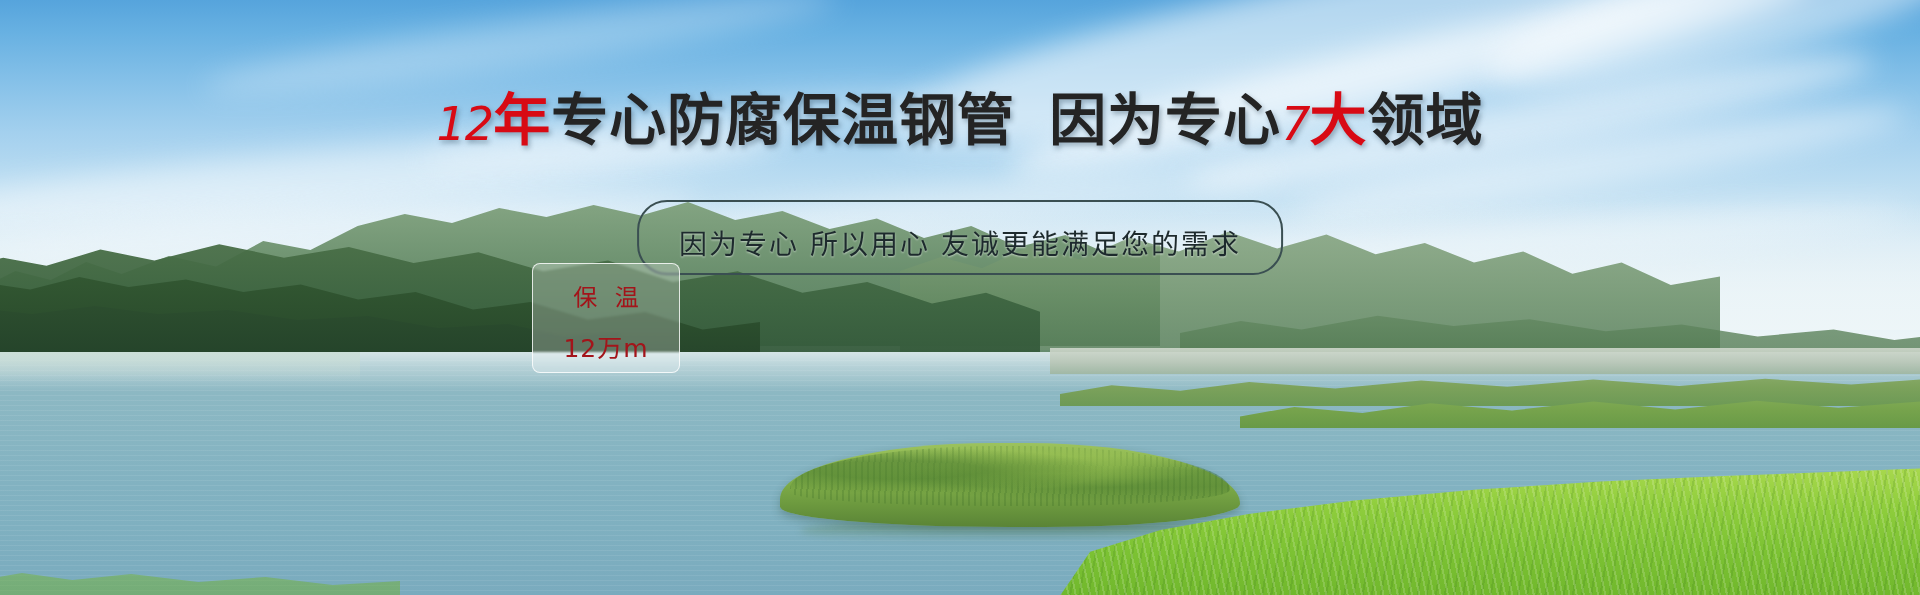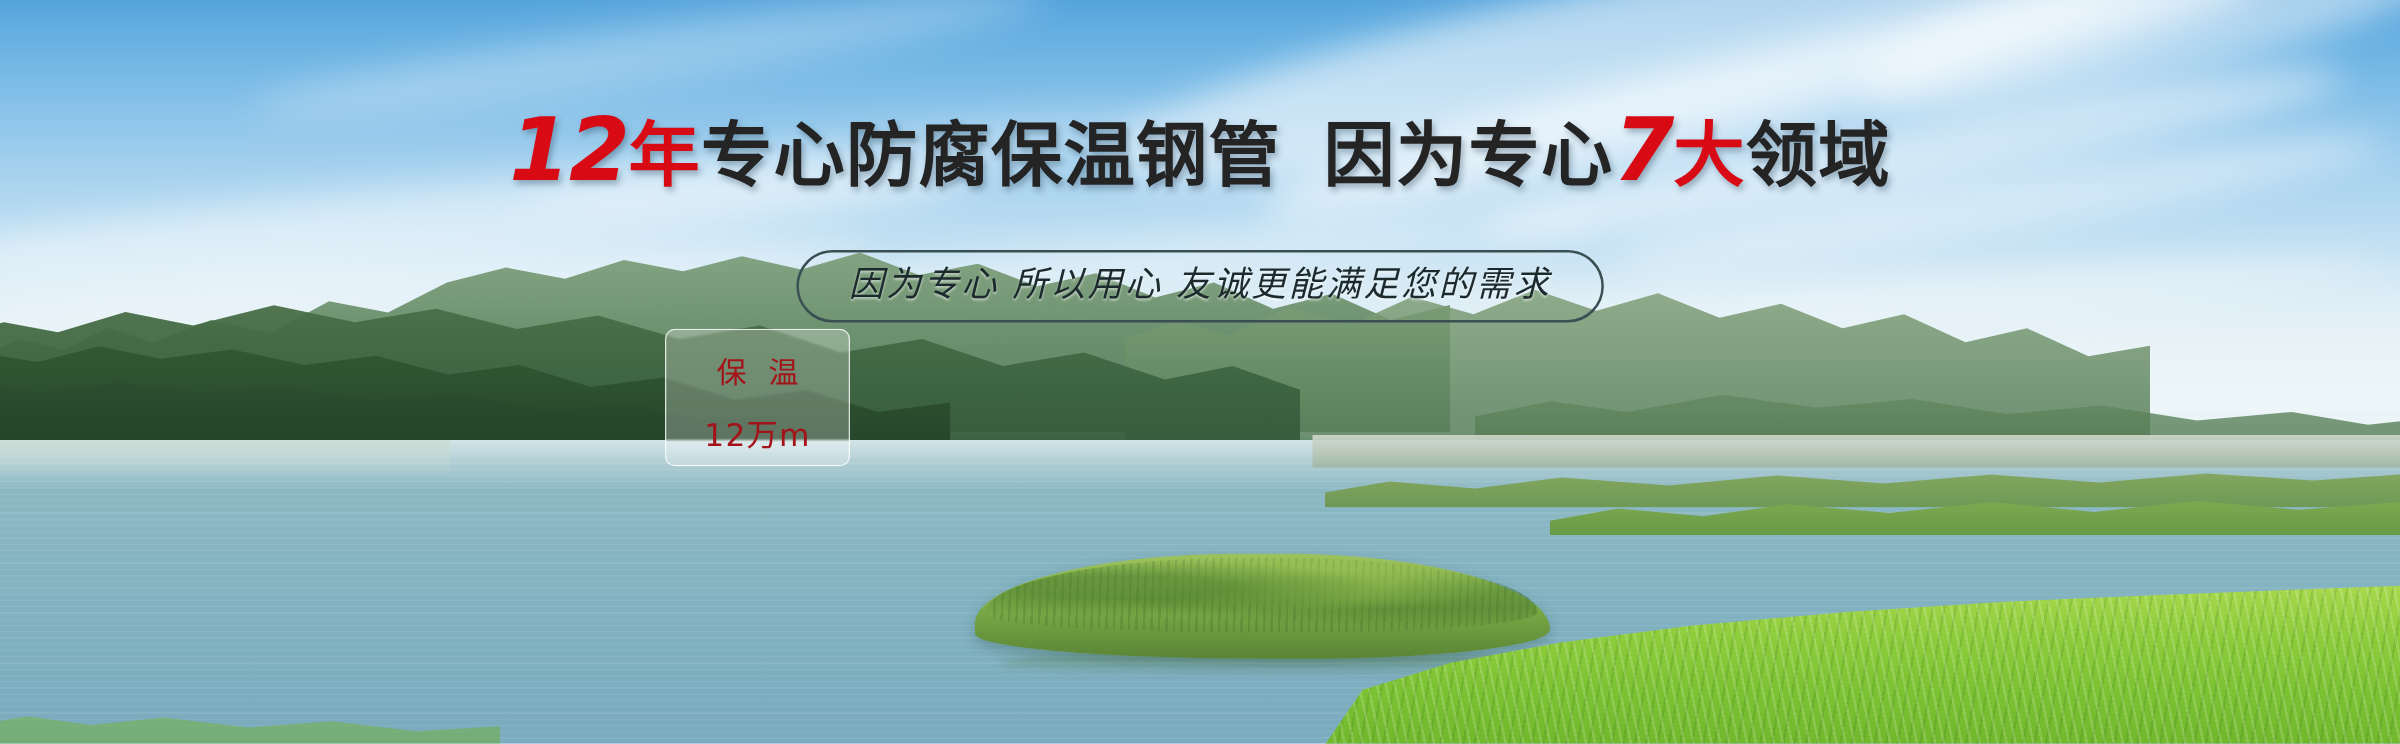--- a/index.html
+++ b/index.html
@@ -218,42 +218,41 @@
     font-weight:bold;
     font-size:57px;
     line-height:64px;
     letter-spacing:1px;
     white-space:nowrap;
     color:#242424;
     text-shadow:2px 3px 5px rgba(30,55,75,.35);
   }
   .headline .red{color:#d80a14;}
   .headline .num{
-    font-size:70px;
-    font-family:"DejaVu Sans","Liberation Sans",sans-serif;
-    font-weight:bold;
+    font-size:46px;
+    font-family:"DejaVu Sans","Liberation Sans",sans-serif;
+    font-weight:normal;
     font-style:italic;
     letter-spacing:-1px;
   }
   .headline .gap{display:inline-block;width:34px;}
 
   .subtitle-pill{
     position:absolute;left:50%;top:200px;transform:translateX(-50%);
-    padding:9px 40px 11px;
+    padding:26px 40px 11px;
     border:2px solid #3a4f52;
     border-radius:30px;
     font-family:"DejaVu Sans","Liberation Sans",sans-serif;
     font-size:28px;
     line-height:34px;
     color:#1d2a2d;
     white-space:nowrap;
     letter-spacing:2px;
     background:rgba(255,255,255,0);
     text-shadow:0 1px 2px rgba(255,255,255,.55);
-    font-style:italic;
   }
 
   
   .cards{
     position:absolute;left:532px;top:263px;
     display:flex;
     gap:8px;
   }
   .card{
     width:148px;

